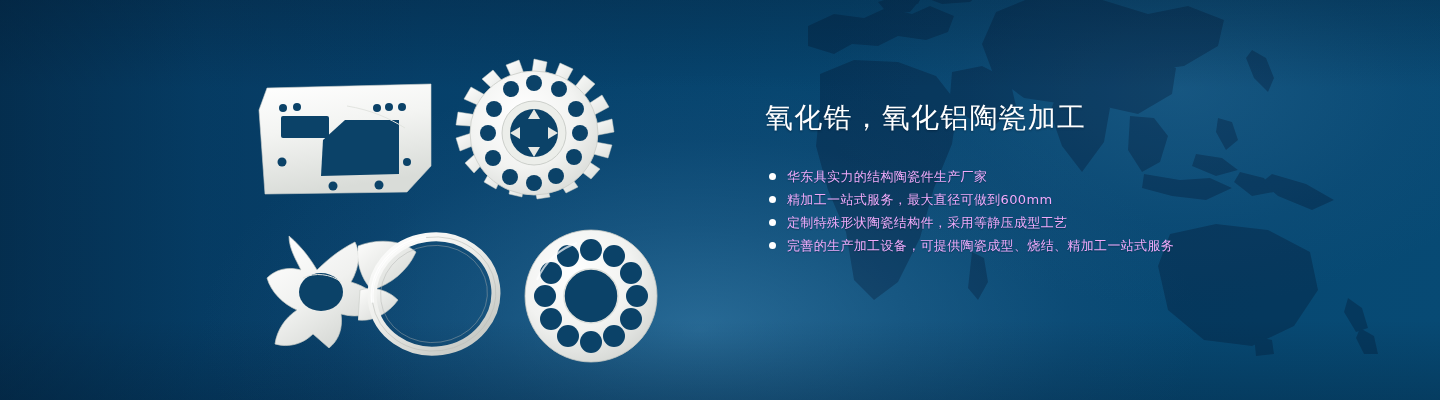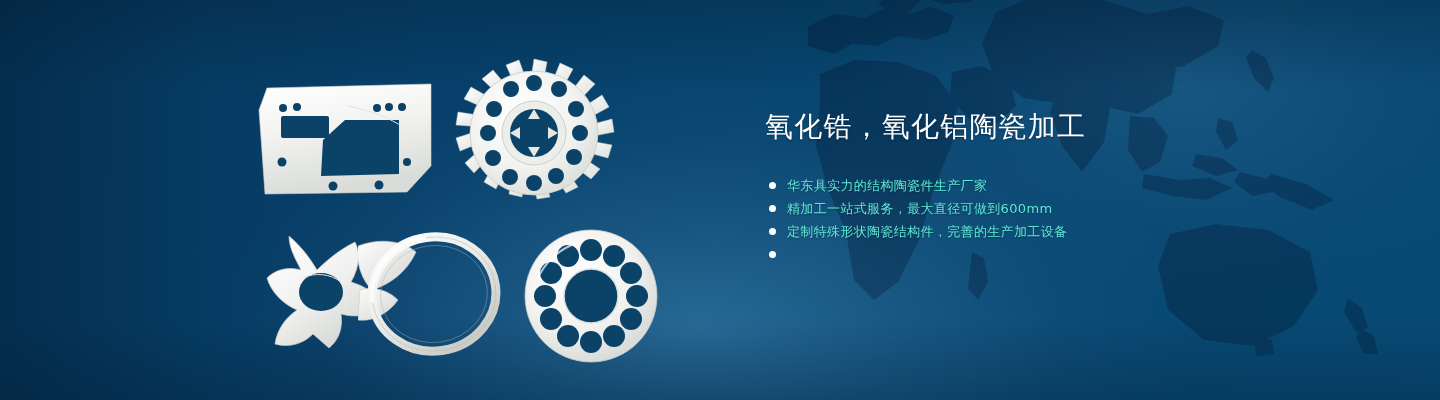--- a/index.html
+++ b/index.html
@@ -59,21 +59,21 @@
     height: 440px;
     opacity: 0.30;
     mix-blend-mode: multiply;
   }
   .worldmap svg { width: 100%; height: 100%; display: block; }
 
   
   .copy {
     position: absolute;
     left: 765px;
-    top: 108px;
+    top: 99px;
     width: 560px;
   }
   .headline {
     color: #ffffff;
     font-size: 28px;
     line-height: 38px;
     letter-spacing: 1.2px;
     font-weight: 400;
     white-space: nowrap;
     text-shadow: 0 1px 2px rgba(0,20,40,0.45);
@@ -93,21 +93,21 @@
   .dot {
     width: 7px;
     height: 7px;
     border-radius: 50%;
     background: #ffffff;
     flex: 0 0 auto;
     margin-right: 11px;
     margin-left: 4px;
   }
   .bullet-text {
-    color: #5eead4;
+    color: #f0abfc;
     font-size: 13px;
     line-height: 23px;
     letter-spacing: 0.35px;
     white-space: nowrap;
     text-shadow: 0 1px 1px rgba(0,20,40,0.4);
   }
 
   
   .parts { position: absolute; inset: 0; }
   .part { position: absolute; }
@@ -341,21 +341,22 @@
       <li class="bullet">
         <span class="dot"></span>
         <span class="bullet-text">华东具实力的结构陶瓷件生产厂家</span>
       </li>
       <li class="bullet">
         <span class="dot"></span>
         <span class="bullet-text">精加工一站式服务，最大直径可做到600mm</span>
       </li>
       <li class="bullet">
         <span class="dot"></span>
-        <span class="bullet-text">定制特殊形状陶瓷结构件，完善的生产加工设备</span>
+        <span class="bullet-text">定制特殊形状陶瓷结构件，采用等静压成型工艺</span>
       </li>
       <li class="bullet">
         <span class="dot"></span>
+        <span class="bullet-text">完善的生产加工设备，可提供陶瓷成型、烧结、精加工一站式服务</span>
       </li>
     </ul>
   </div>
 
 </div>
 
 </body></html>

